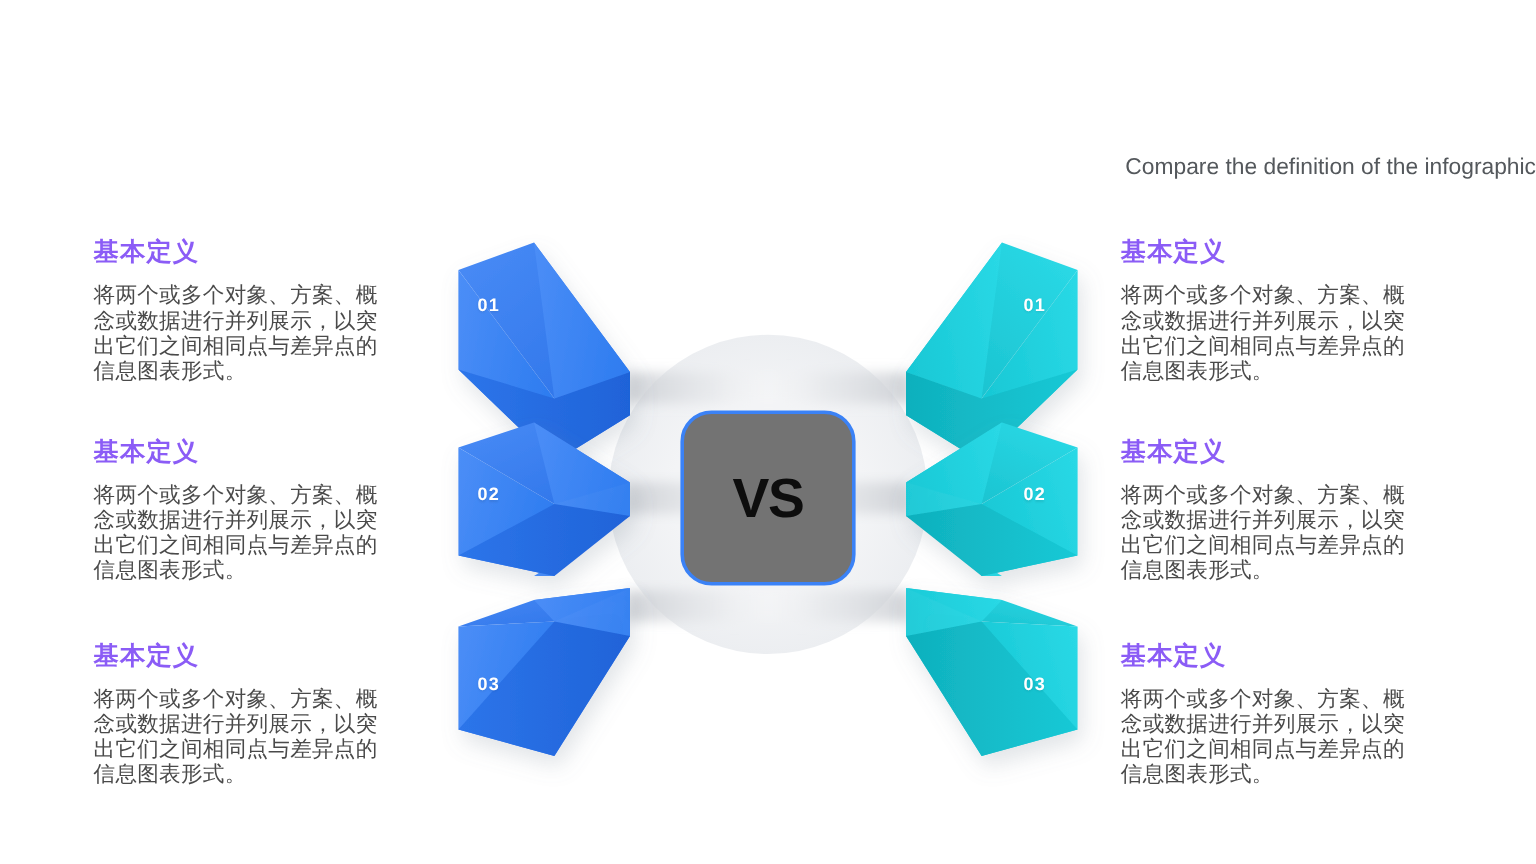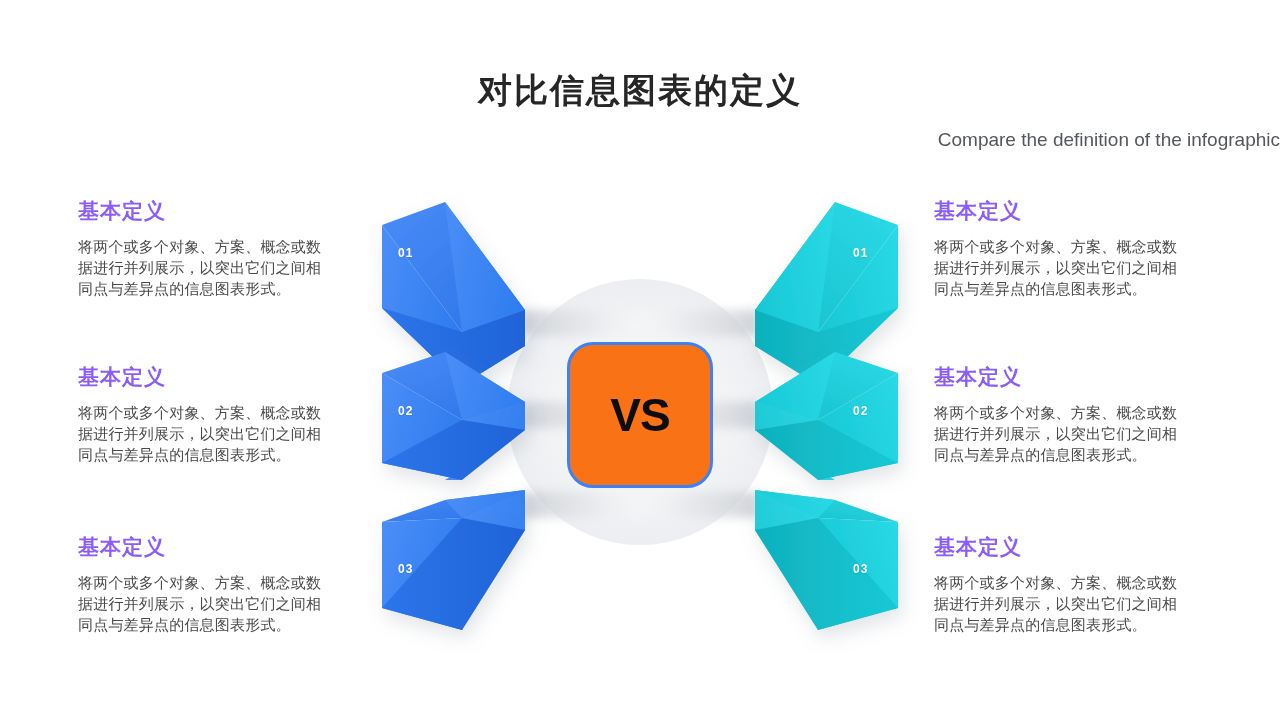--- a/index.html
+++ b/index.html
@@ -29,63 +29,62 @@
 
   
   .txtblock{position:absolute;width:250px;}
   .txtblock.left{left:78px;text-align:left;}
   .txtblock.right{left:934px;text-align:left;}
   .tb-head{
     font-size:21px;font-weight:bold;color:#8b5cf6;
     line-height:26px;letter-spacing:1px;margin:0 0 12px 0;
   }
   .tb-body{
-    font-size:15px;color:#4a4a4a;line-height:21px;
+    font-size:18px;color:#4a4a4a;line-height:21px;
     letter-spacing:0.2px;margin:0;
     word-break:break-all;
   }
 
   
   .row1{top:198px;}
   .row2{top:364px;}
   .row3{top:534px;}
 
   
   #graphic{position:absolute;left:340px;top:180px;width:600px;height:480px;}
   #graphic svg{display:block;}
 
   .vsbox{
     position:absolute;left:567px;top:342px;
     width:146px;height:146px;
-    background:#f97316;
+    background:#737373;
     border:3px solid #3b82f6;
     border-radius:26px;
     box-sizing:border-box;
     display:flex;align-items:center;justify-content:center;
     z-index:9;
   }
   .vstext{
     font-size:46px;font-weight:bold;color:#0d0d0d;
     letter-spacing:-1px;line-height:46px;
   }
 
   .num{
     position:absolute;
-    font-size:12px;font-weight:bold;color:#ffffff;
+    font-size:15px;font-weight:bold;color:#ffffff;
     letter-spacing:1px;
     z-index:8;
     text-shadow:0 1px 2px rgba(0,0,0,.10);
   }
 </style>
 </head>
 <body>
 
 <div id="stage">
 
-  <div class="title">对比信息图表的定义</div>
   <div class="subtitle">Compare the definition of the infographic</div>
 
   <div class="txtblock left row1">
     <div class="tb-head">基本定义</div>
     <div class="tb-body">将两个或多个对象、方案、概念或数据进行并列展示，以突出它们之间相同点与差异点的信息图表形式。</div>
   </div>
   <div class="txtblock left row2">
     <div class="tb-head">基本定义</div>
     <div class="tb-body">将两个或多个对象、方案、概念或数据进行并列展示，以突出它们之间相同点与差异点的信息图表形式。</div>
   </div>

